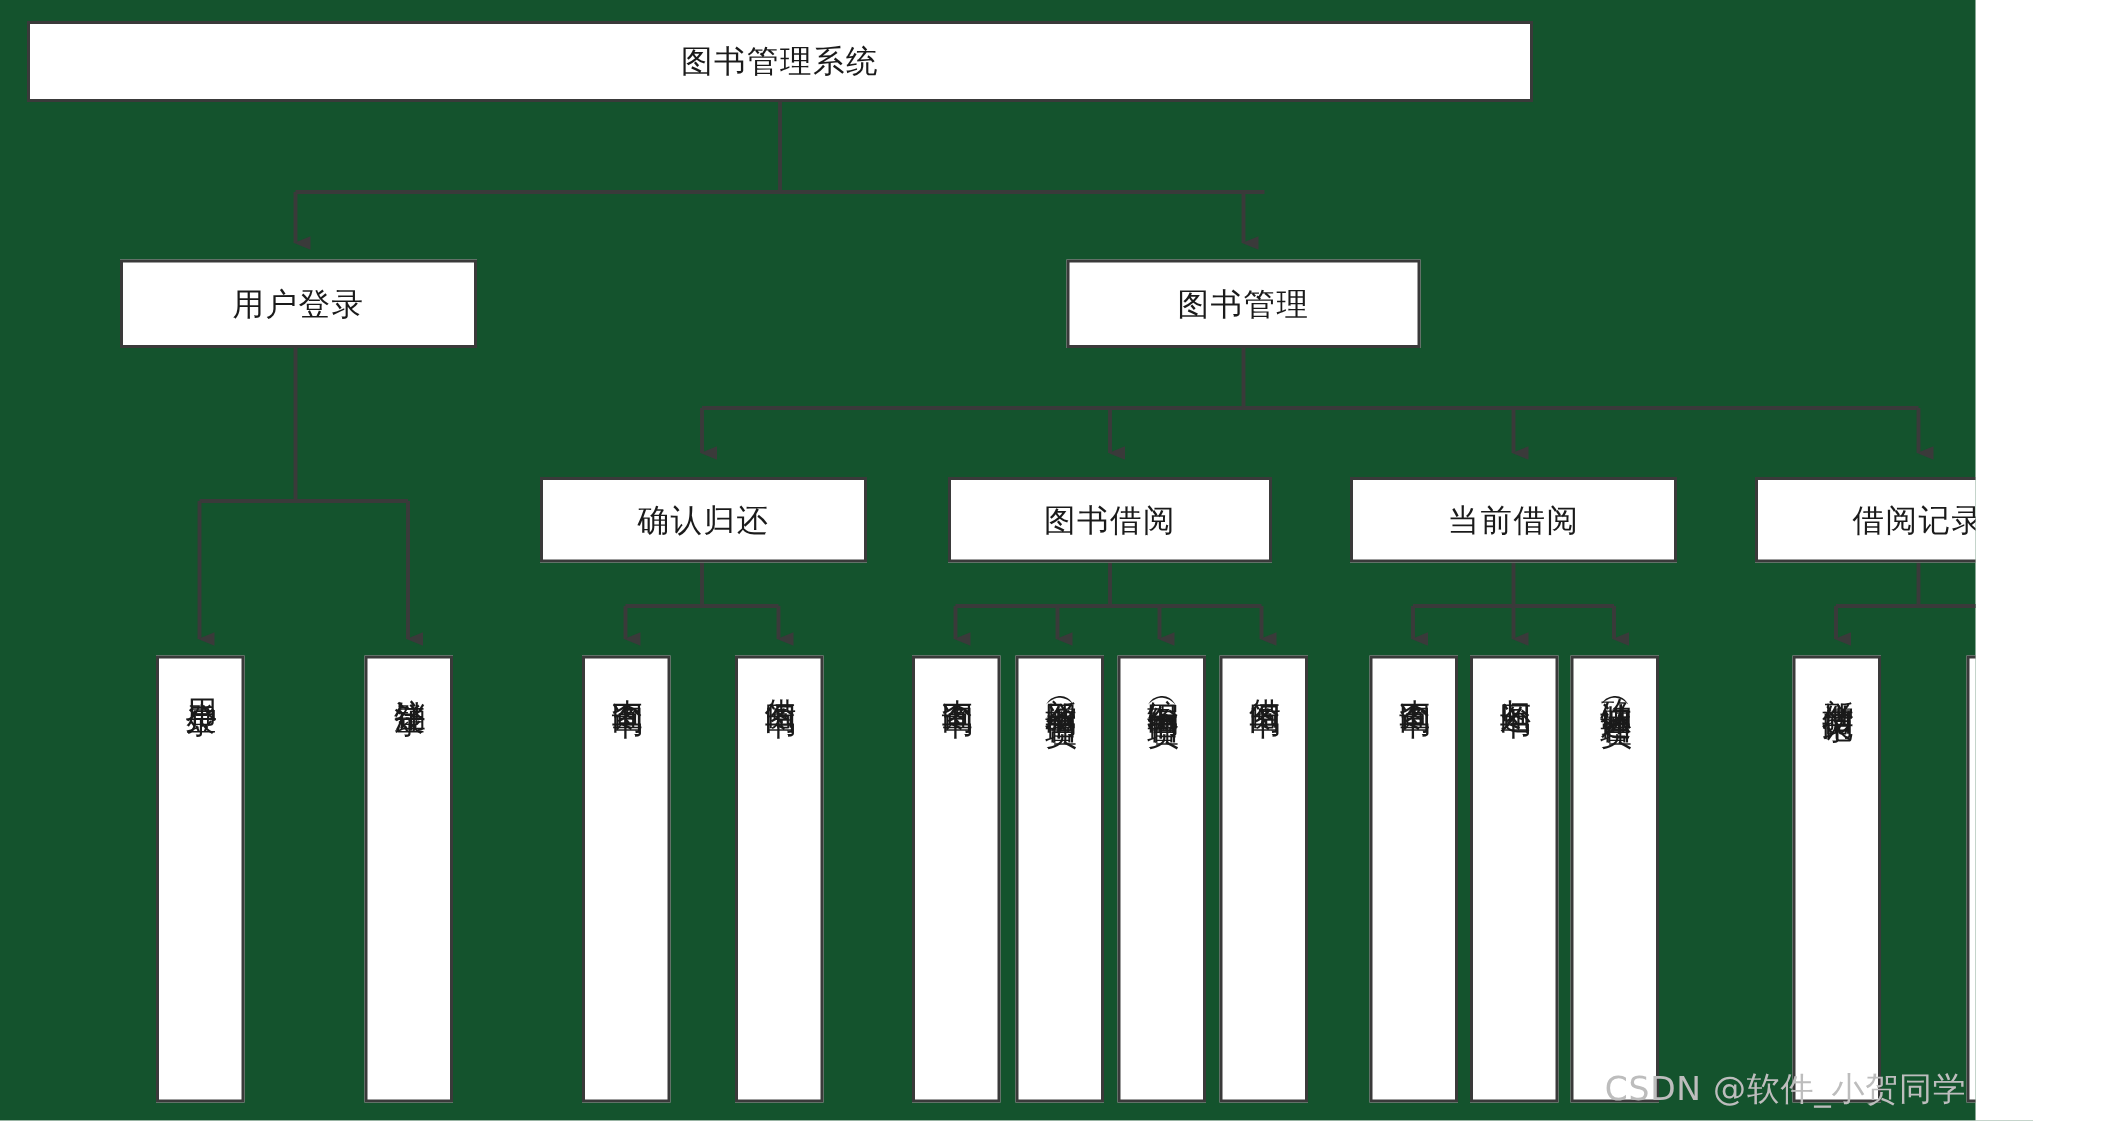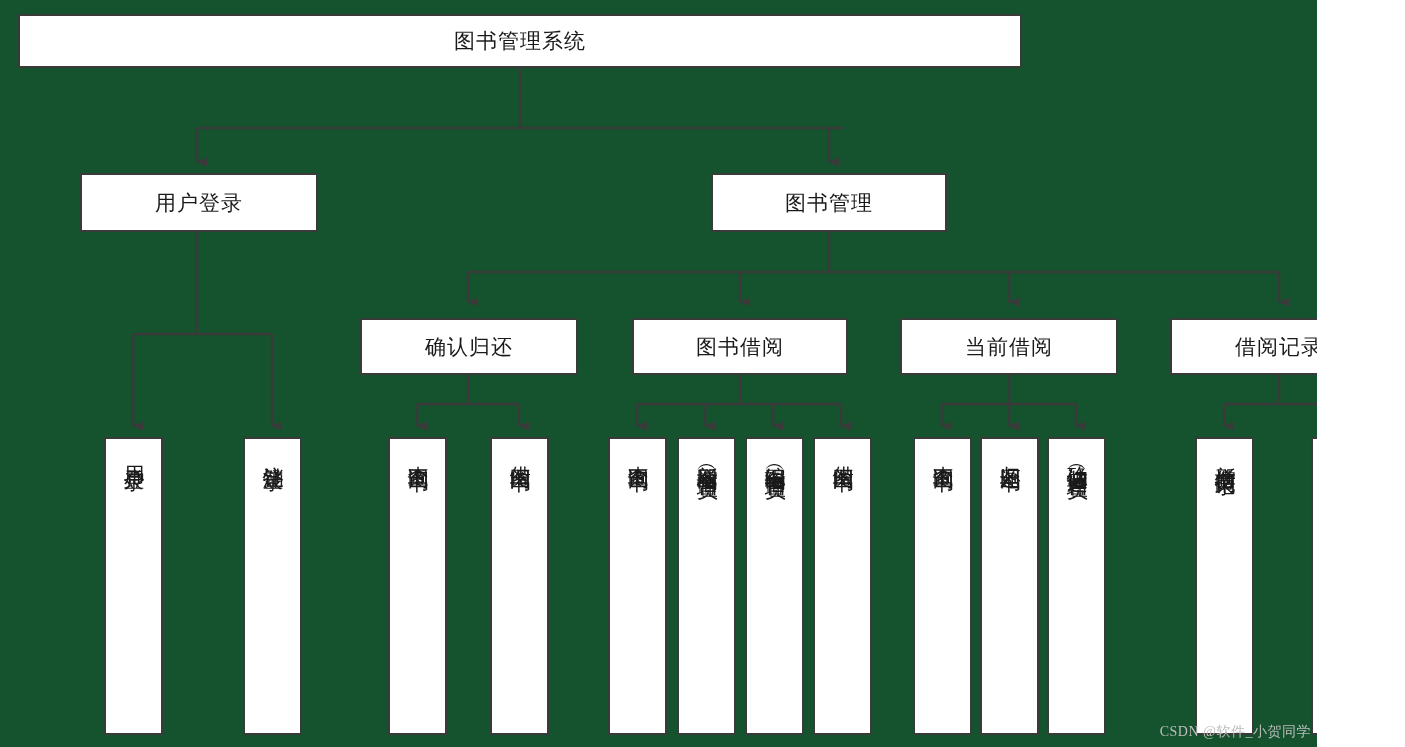--- a/index.html
+++ b/index.html
@@ -46,25 +46,24 @@
     text-orientation: upright;
     font-size: 21px;
     line-height: 1.12;
     letter-spacing: 2px;
     white-space: nowrap;
   }
   .watermark {
     position: absolute;
     right: 6px;
     bottom: 6px;
-    font-size: 14px;
+    font-size: 22px;
     color: #bdbdbd;
     letter-spacing: 0.5px;
     white-space: nowrap;
-    font-family: Liberation Serif, serif;
   }
 </style>
 </head>
 <body>
 
 <div id="canvas">
 
   <svg class="wires" viewBox="0 0 1405 747" xmlns="http://www.w3.org/2000/svg">
     <defs>
       <marker id="arrow" markerWidth="9" markerHeight="11" refX="4.5" refY="10" orient="auto" markerUnits="userSpaceOnUse">

